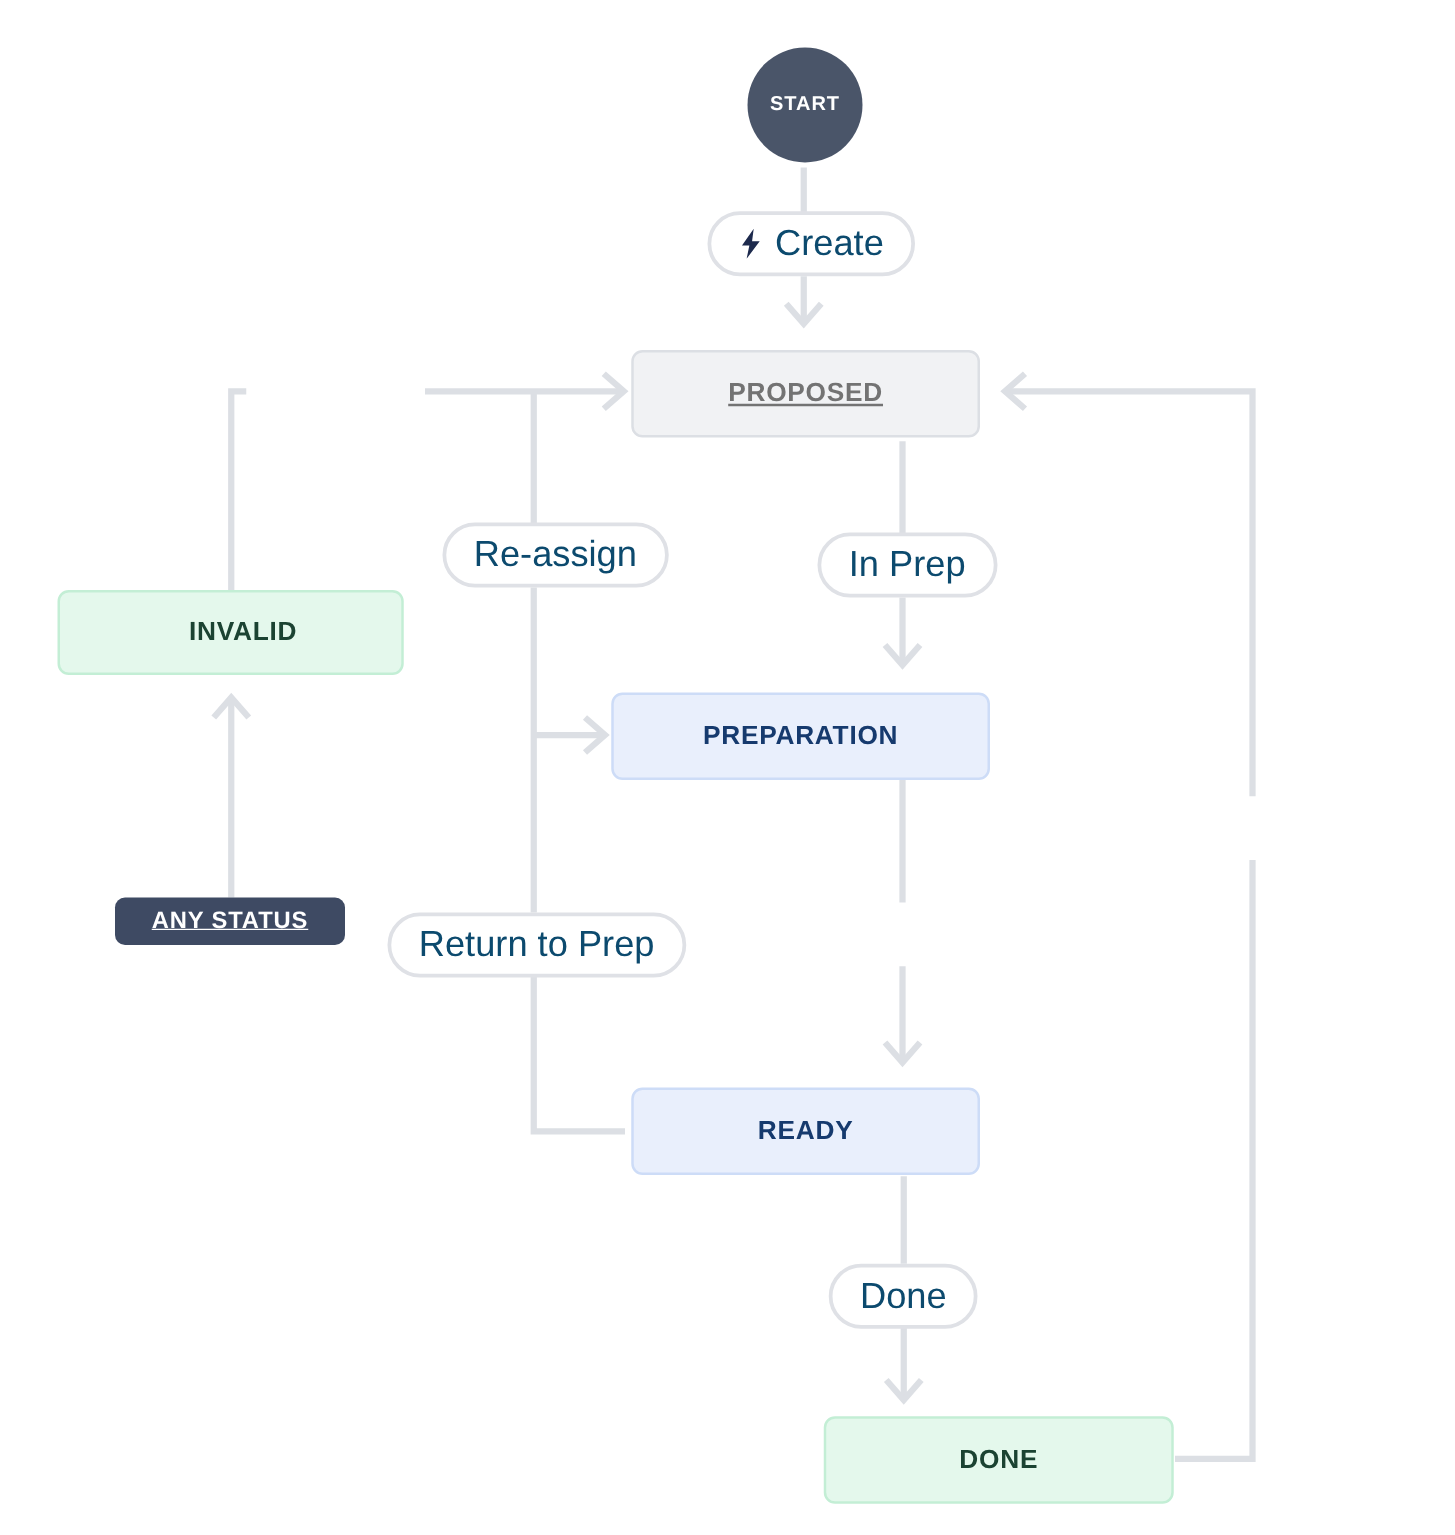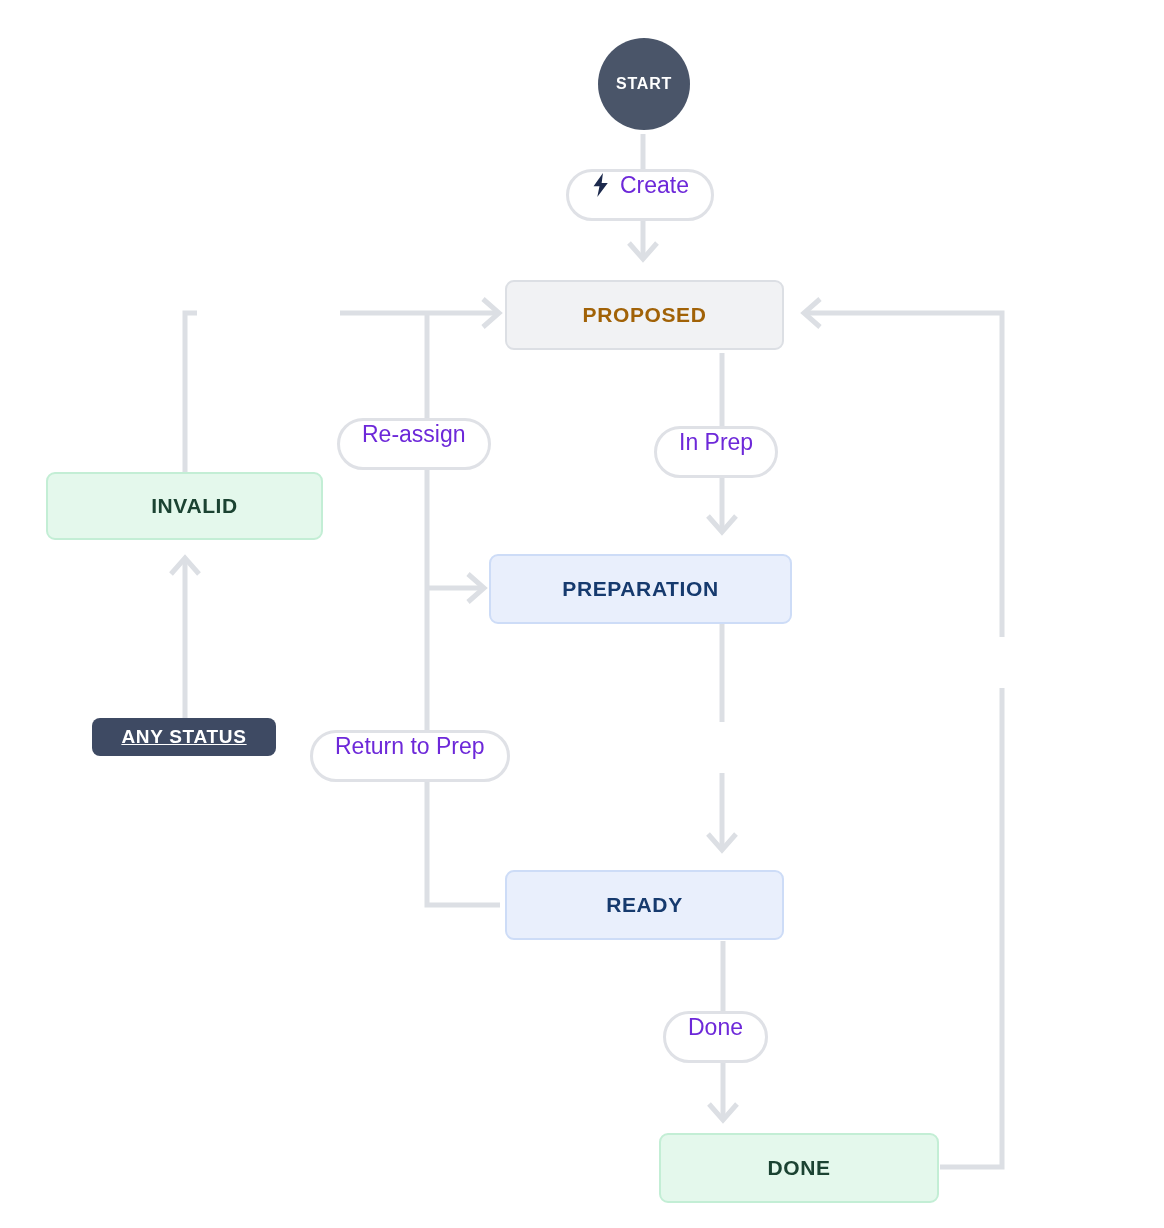--- a/index.html
+++ b/index.html
@@ -52,21 +52,22 @@
   .node-rect {
     border-radius: 9px;
     border-width: 2px;
     border-style: solid;
     font-weight: bold;
     font-size: 21px;
   }
   .node-neutral {
     background: #f1f2f4;
     border-color: #dcdfe4;
-    color: #a16207;
+    color: #737373;
+    text-decoration: underline;
   }
   .node-blue {
     background: #e9effc;
     border-color: #cddcf7;
     color: #163a6e;
   }
   .node-green {
     background: #e4f8ec;
     border-color: #c3eed5;
     color: #1b4332;
@@ -86,28 +87,28 @@
     font-weight: bold;
     font-size: 19px;
     letter-spacing: 0.7px;
     text-decoration: underline;
   }
   
   .edge-label {
     position: absolute;
     box-sizing: border-box;
     display: flex;
-    align-items: flex-start;
+    align-items: center;
     justify-content: center;
     gap: 9px;
     background: #ffffff;
     border: 3px solid #dfe1e6;
     border-radius: 999px;
-    color: #6d28d9;
-    font-size: 23px;
+    color: #0c4a6e;
+    font-size: 29px;
     height: 52px;
     padding: 0 22px;
     white-space: nowrap;
   }
   .bolt-icon {
     display: inline-flex;
     width: 20px;
     height: 26px;
     align-items: center;
     justify-content: center;
@@ -188,21 +189,21 @@
   <div class="edge-label" style="left:566px; top:169px;">
     <span class="bolt-icon">
       <svg width="18" height="24" viewBox="0 0 16 22" aria-hidden="true">
         <path d="M9.8 0 L1.2 12.2 L6.6 12.2 L4.6 22 L14.2 9.2 L8.6 9.2 Z" fill="#1d2a4d"></path>
       </svg>
     </span>
     <span>Create</span>
   </div>
 
 
-  <div class="edge-label" style="left:337px; top:418px;">
+  <div class="edge-label" style="left:354px; top:418px;">
     <span>Re-assign</span>
   </div>
 
   <div class="edge-label" style="left:654px; top:426px;">
     <span>In Prep</span>
   </div>
 
   <div class="edge-label" style="left:310px; top:730px;">
     <span>Return to Prep</span>
   </div>

